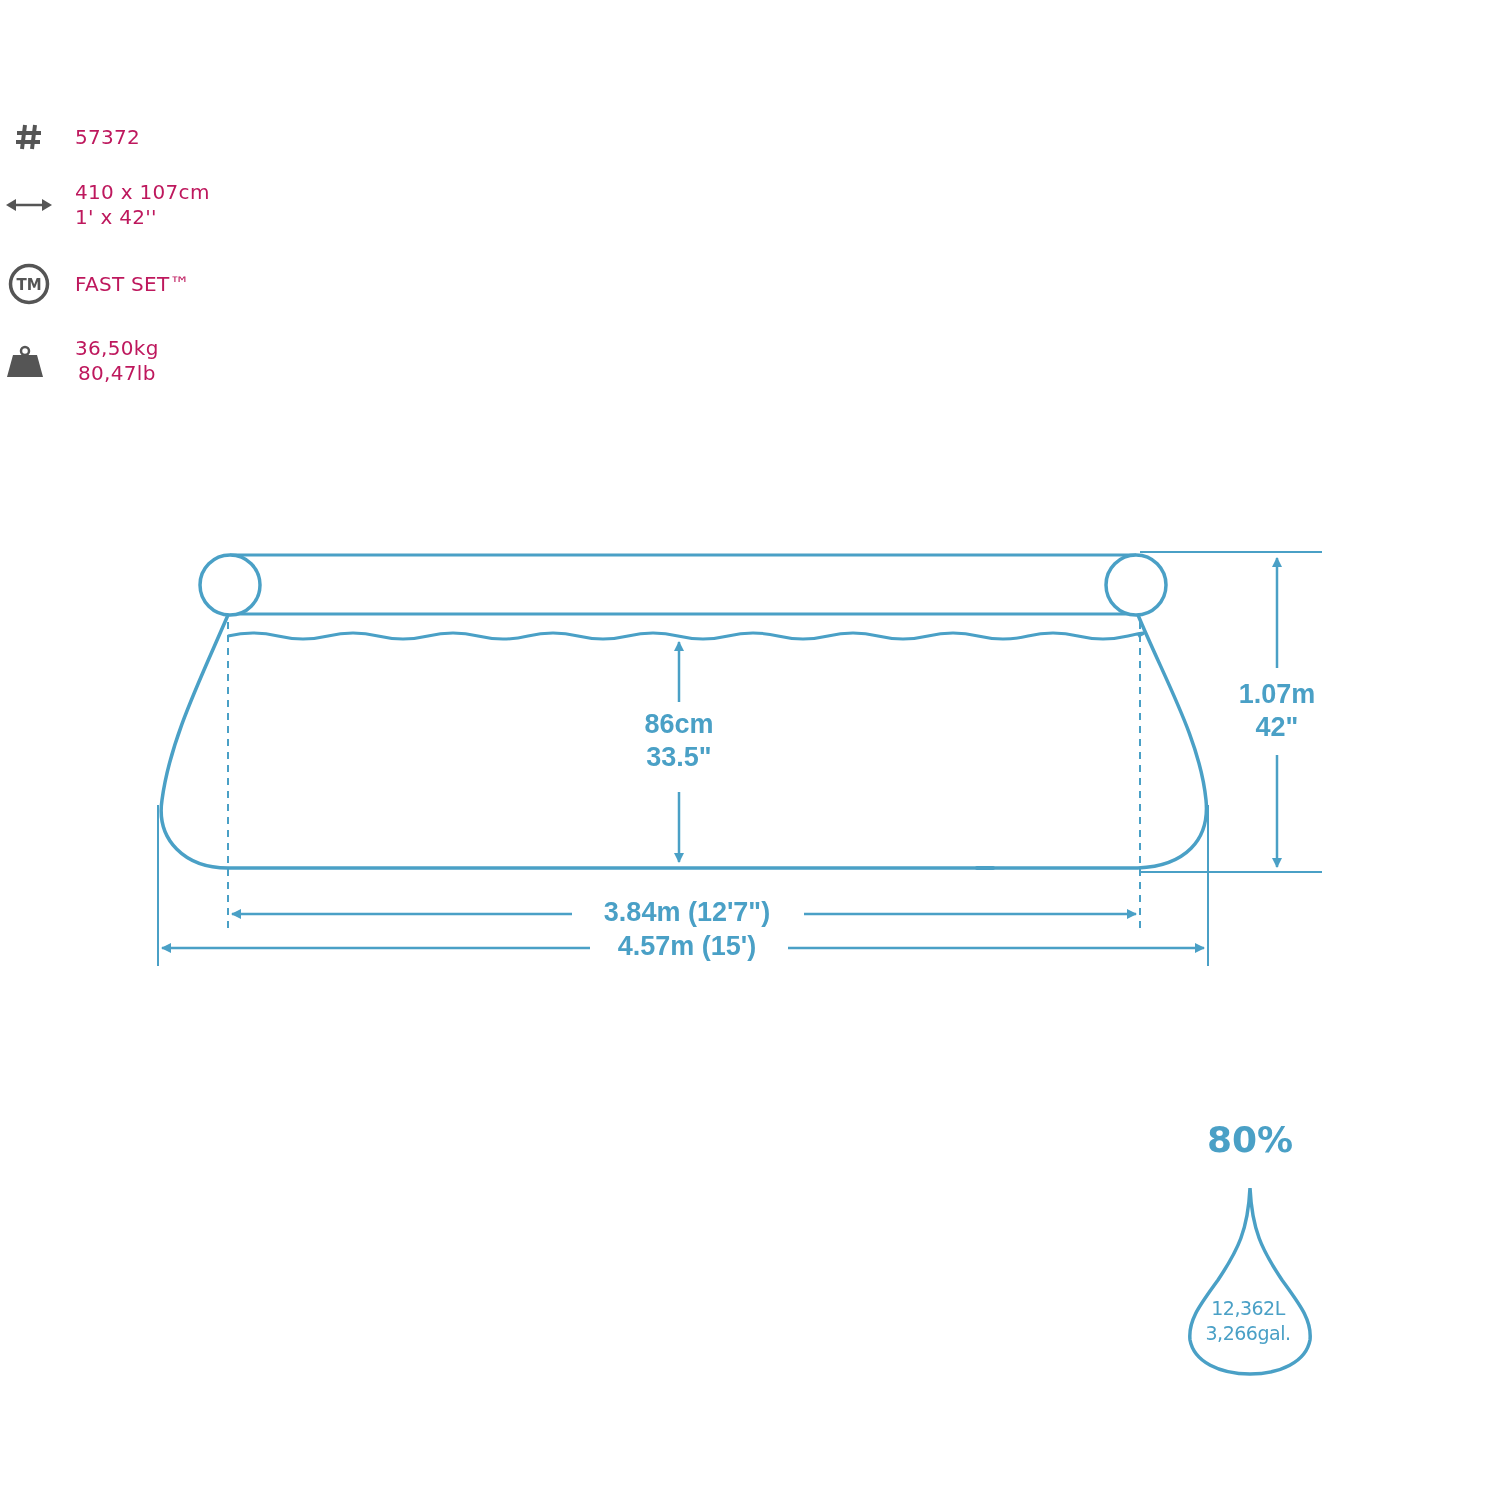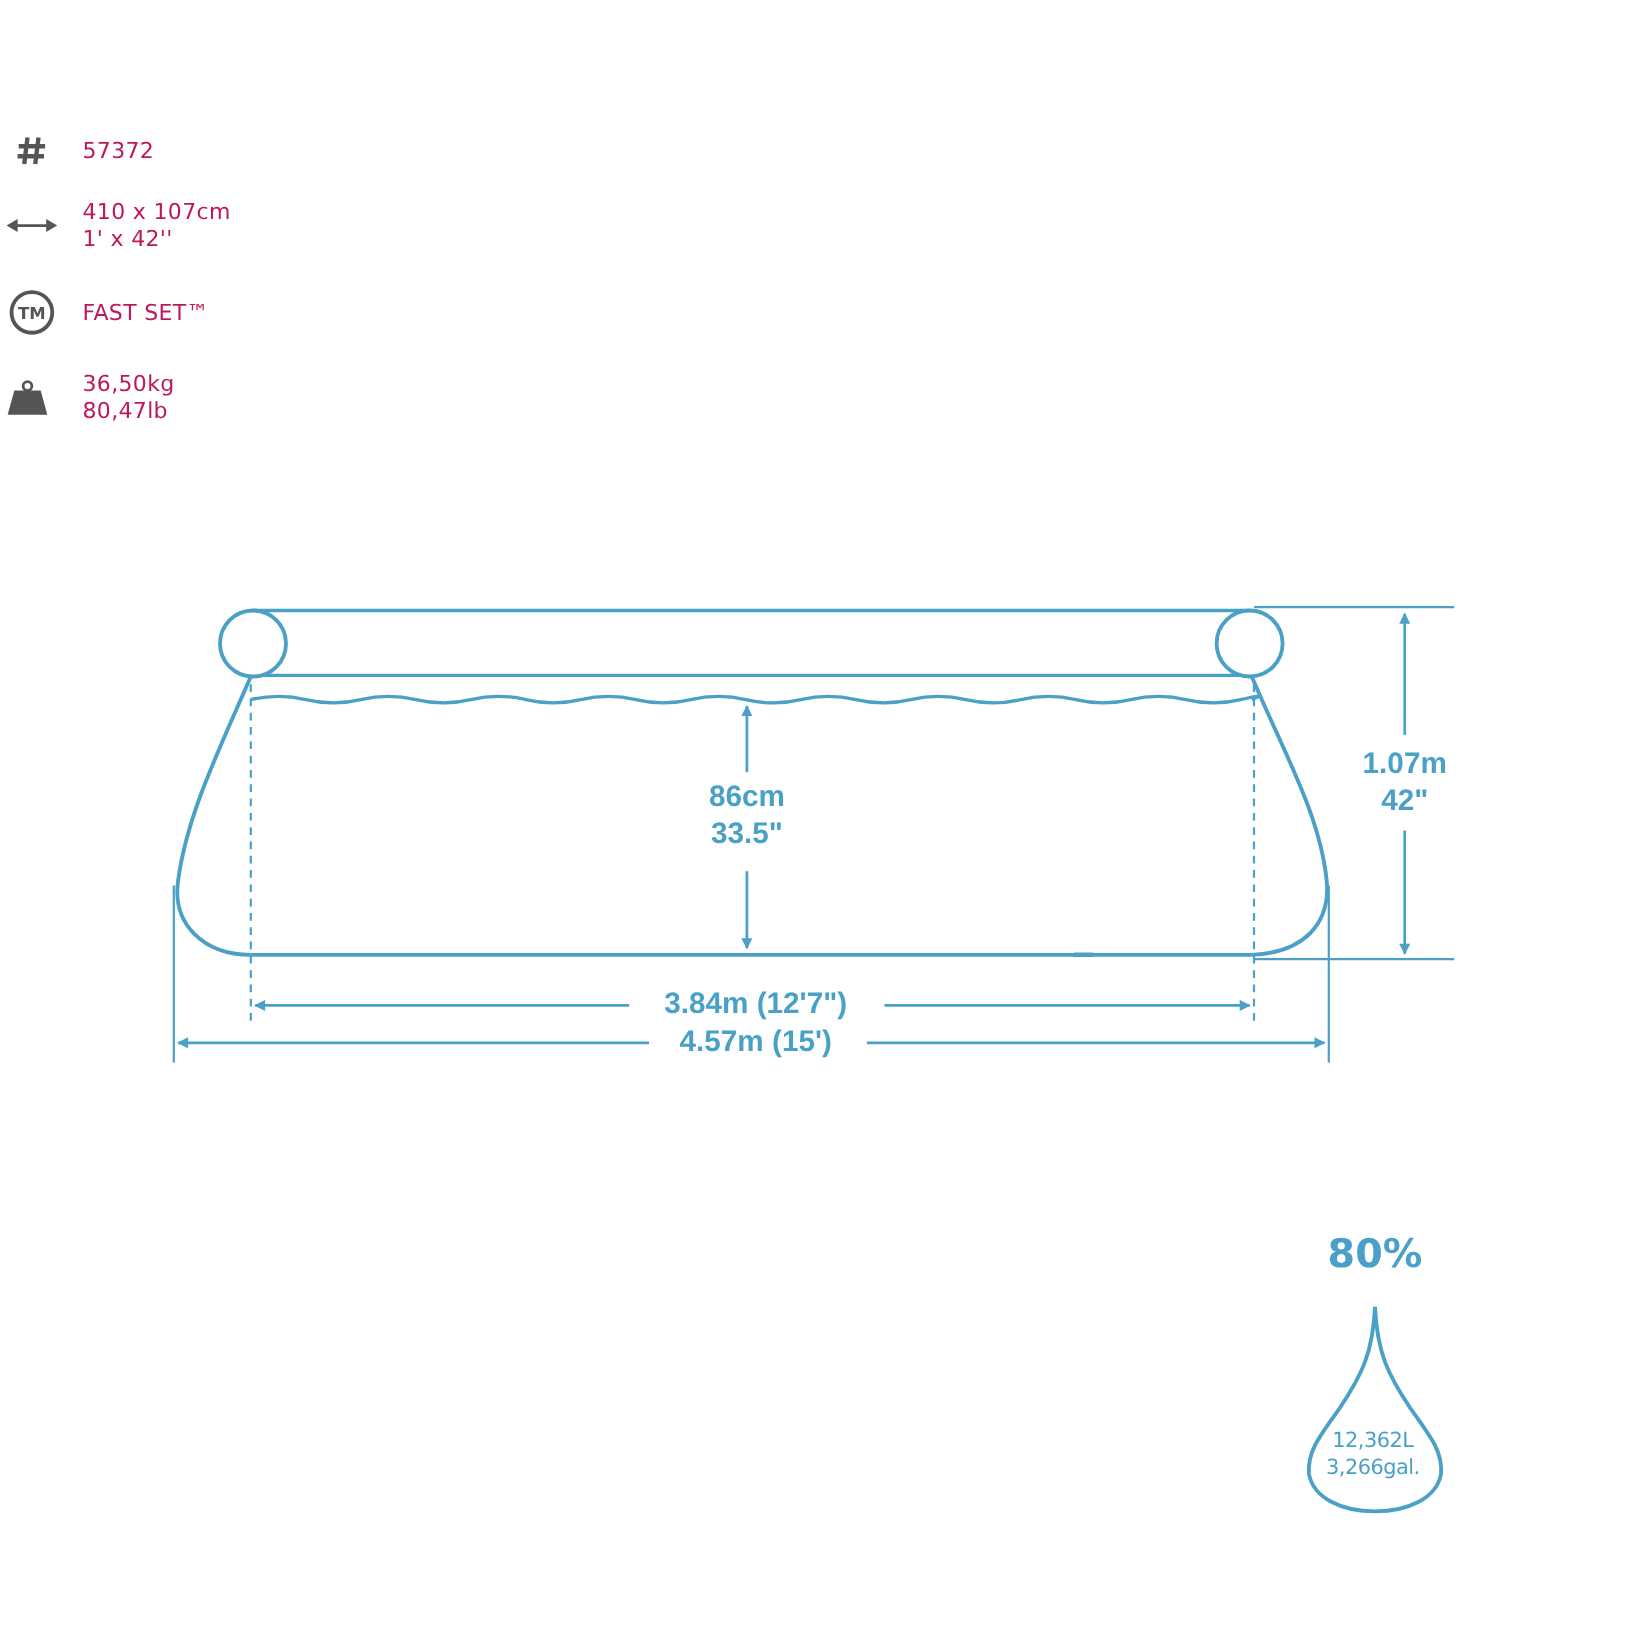--- a/index.html
+++ b/index.html
@@ -48,21 +48,21 @@
     </svg>
   </div>
   <div class="spec-text" style="top:272px;text-align:right;">FAST SET™</div>
 
   <div class="spec-icon" style="top:338px; left:0;">
     <svg width="44" height="44" viewBox="0 0 44 44">
       <circle cx="22" cy="12" r="4" stroke="#555555" stroke-width="2.5" fill="none"></circle>
       <polygon points="10,16 34,16 40,38 4,38" fill="#555555"></polygon>
     </svg>
   </div>
-  <div class="spec-text" style="top:336px;">
+  <div class="spec-text" style="top:336px;text-align:center;">
     <span class="ln">36,50kg</span>
     <span class="ln">80,47lb</span>
   </div>
 </div>
 
 <svg id="diagram" viewBox="0 0 1500 1500">
   <defs>
     <marker id="ah" viewBox="0 0 10 10" refX="9" refY="5" markerWidth="5" markerHeight="4" orient="auto-start-reverse">
       <path d="M0,0 L10,5 L0,10 z" fill="#4aa0c6"></path>
     </marker>

